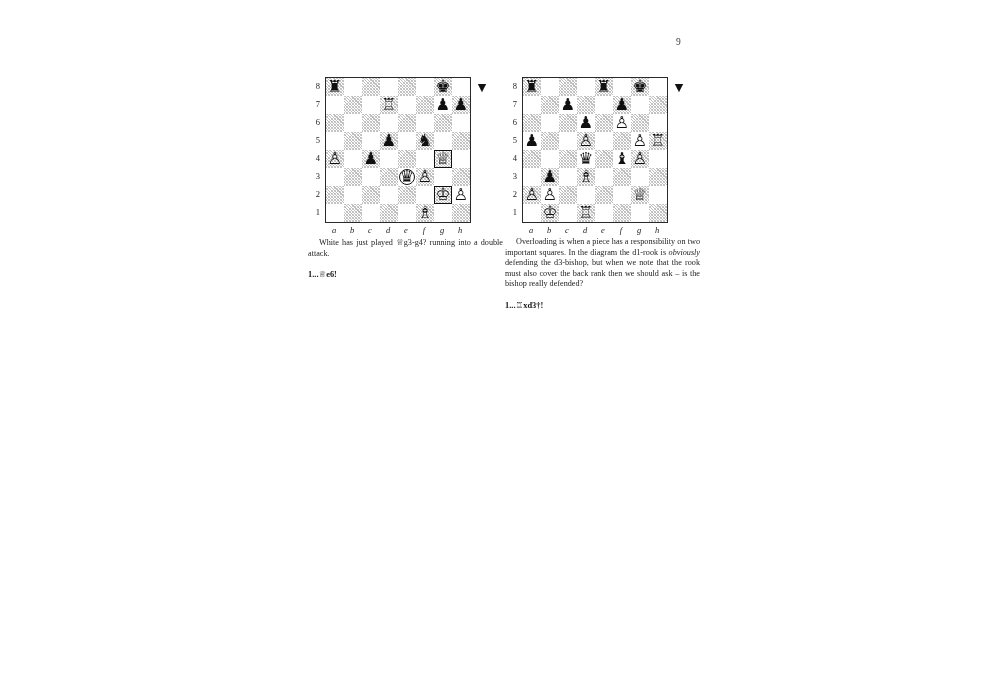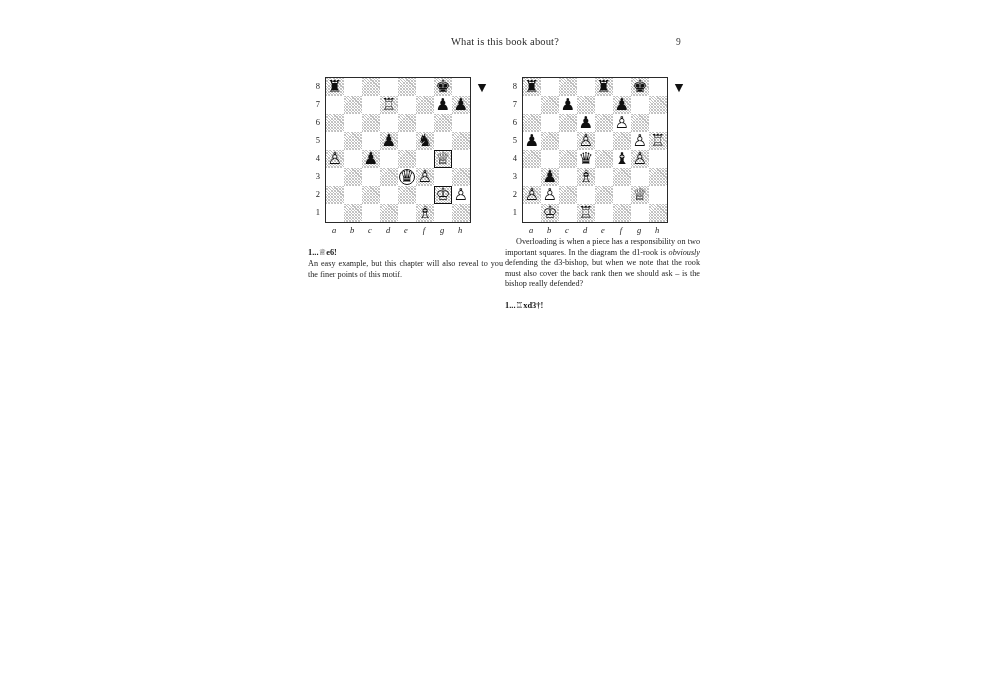--- a/index.html
+++ b/index.html
@@ -201,21 +201,20 @@
     font-family: "DejaVu Sans", sans-serif;
     font-weight: normal;
     font-size: 8.6px;
   }
 </style>
 </head>
 <body>
 
 <div class="page">
 
-  <div class="runhead">What is this book about?</div>
   <div class="folio">9</div>
 
   <div class="col col-left">
     <div class="diagram-wrap">
       <div class="rank-labels">
           <span style="top: 0px;">8</span>
           <span style="top: 18px;">7</span>
           <span style="top: 36px;">6</span>
           <span style="top: 54px;">5</span>
           <span style="top: 72px;">4</span>
@@ -312,22 +311,22 @@
           <span style="left: 36px;">c</span>
           <span style="left: 54px;">d</span>
           <span style="left: 72px;">e</span>
           <span style="left: 90px;">f</span>
           <span style="left: 108px;">g</span>
           <span style="left: 126px;">h</span>
         </div>
       <div class="move-indicator">▼</div>
     </div>
     <div class="prose">
+        <p class="body indent"><span>White has just played </span><span class="pc">♕</span><span>g3-g4? running into a double attack.</span></p>
         <p class="moveline"><span>1...</span><span class="pc">♕</span><span>e6!</span></p>
-        <p class="body gap"><span>An easy example, but this chapter will also reveal to you the finer points of this motif.</span></p>
       </div>
   </div>
 
   <div class="col col-right">
     <div class="diagram-wrap">
       <div class="rank-labels">
           <span style="top: 0px;">8</span>
           <span style="top: 18px;">7</span>
           <span style="top: 36px;">6</span>
           <span style="top: 54px;">5</span>

